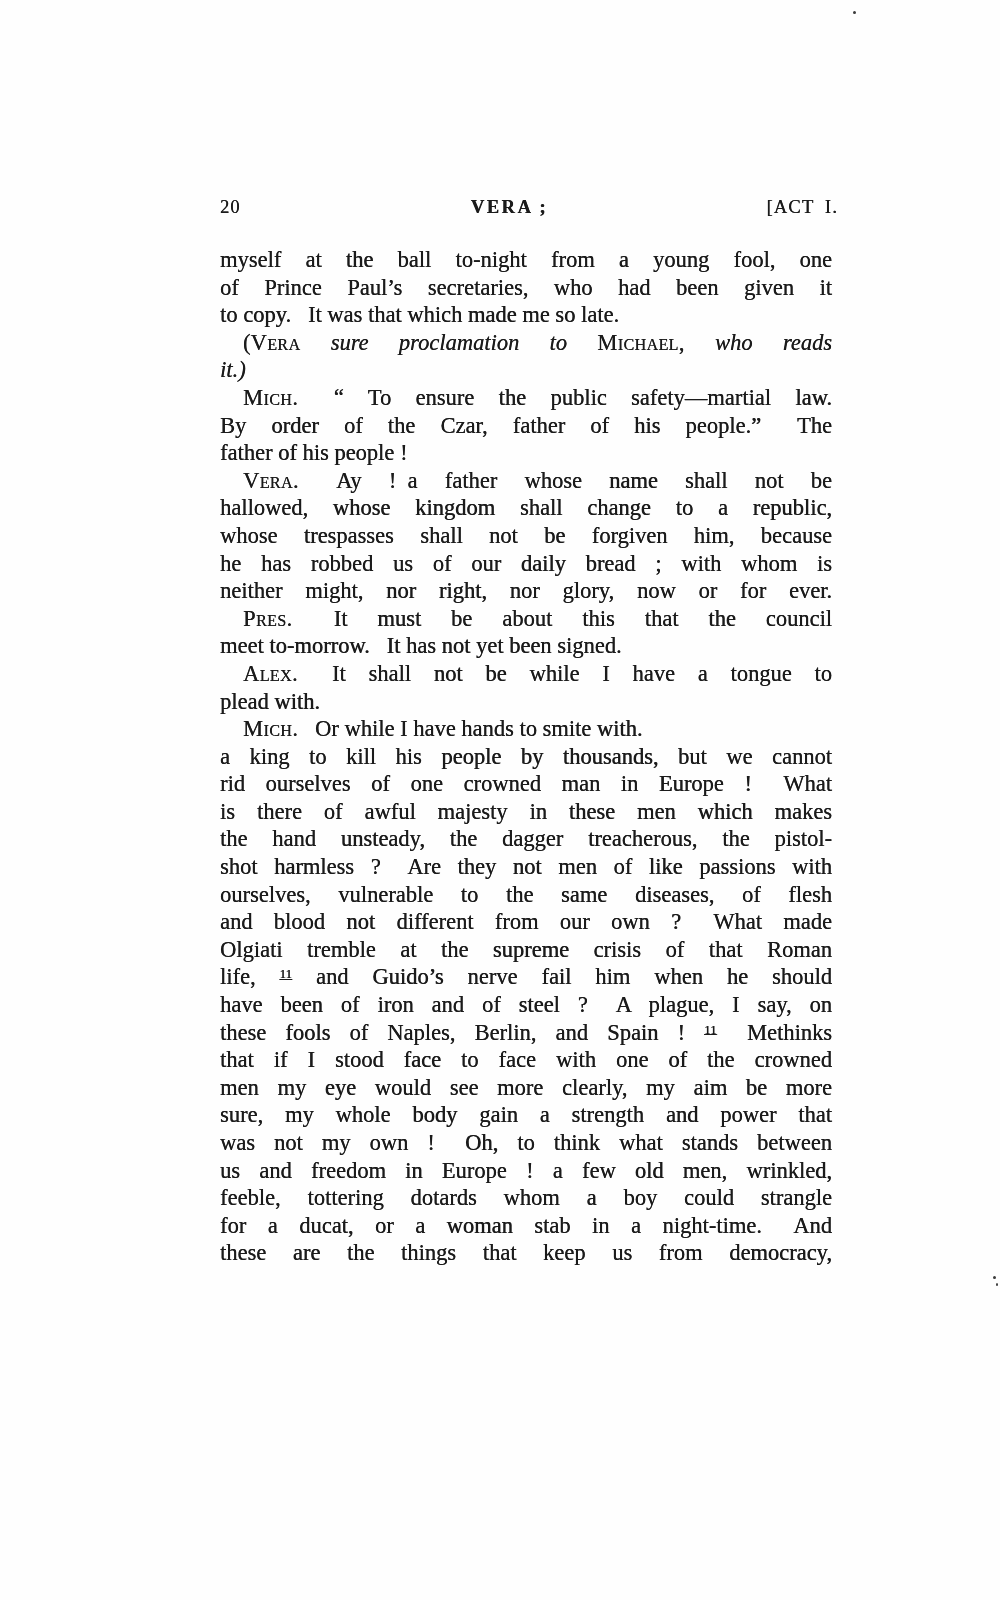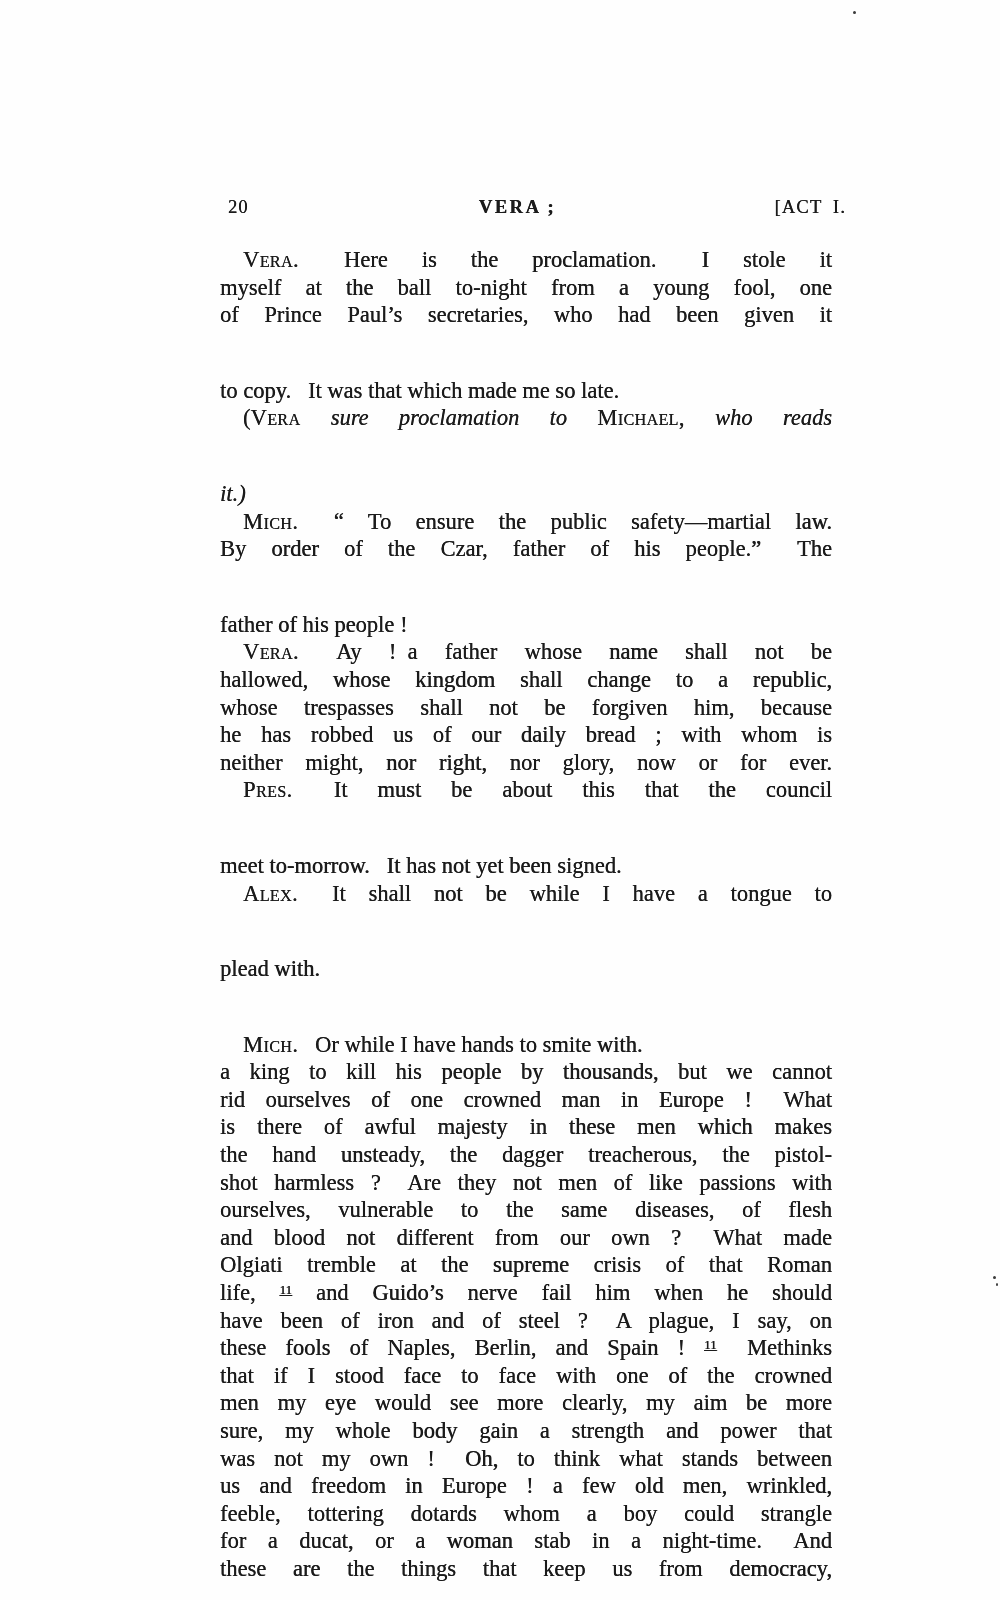--- a/index.html
+++ b/index.html
@@ -15,38 +15,37 @@
   .page {
     position: absolute; inset: 0;
     background: #fefefe;
   }
   .running-header {
     position: absolute;
     left: 220px; top: 197px; width: 618px;
     display: flex; justify-content: space-between; align-items: baseline;
     font-size: 18.5px;
     text-shadow: 0.3px 0 0 currentColor;
-    margin-left: 8px;
   }
   .running-header .pagenum { letter-spacing: 1px; }
   .running-header .title   { letter-spacing: 2.5px; position: relative; left: 6px; font-weight: bold; }
   .running-header .act     { letter-spacing: 1.2px; }
   .body-text {
     position: absolute;
     left: 220px; top: 246px; width: 612px;
     font-size: 22.5px;
     line-height: 27.6px;
     text-shadow: 0.3px 0 0 currentColor;
   }
   .line {
     text-align: justify;
     text-align-last: justify;
     min-height: 27.6px;
   }
-  .line.last  { text-align-last: left; margin-top: 48px; }
+  .line.last  { text-align-last: left; }
   .line.first { text-indent: 23px; }
   .sc  { font-variant: small-caps; letter-spacing: 0.4px; }
   .it  { font-style: italic; }
   .sup { font-size: 13px; vertical-align: 6.5px; line-height: 0; text-decoration: underline; }
   .speck { position: absolute; background: #3a3a3a; border-radius: 50%; }
   #speck1 { left: 853px; top: 11px;   width: 3px; height: 3px; }
   #speck2 { left: 993px; top: 1276px; width: 3px; height: 3px; }
   #speck3 { left: 996px; top: 1283px; width: 2px; height: 3px; }
 </style>
 </head>
@@ -54,21 +53,20 @@
 
 <div class="page">
 
   <div class="running-header">
     <span class="pagenum">20</span>
     <span class="title">VERA ;</span>
     <span class="act">[ACT I.</span>
   </div>
 
   <div class="body-text" id="text-body">
-      <div class="line first"><span class="sc">Vera.</span><span>  Here is the proclamation.  I stole it</span></div>
       <div class="line"><span>myself at the ball to-night from a young fool, one</span></div>
       <div class="line"><span>of Prince Paul’s secretaries, who had been given it</span></div>
       <div class="line last"><span>to copy.  It was that which made me so late.</span></div>
       <div class="line first"><span>(</span><span class="sc">Vera</span><span class="it"> sure proclamation to </span><span class="sc">Michael,</span><span class="it"> who reads</span></div>
       <div class="line last"><span class="it">it.)</span></div>
       <div class="line first"><span class="sc">Mich.</span><span>  “ To ensure the public safety—martial law.</span></div>
       <div class="line"><span>By order of the Czar, father of his people.”  The</span></div>
       <div class="line last"><span>father of his people !</span></div>
       <div class="line first"><span class="sc">Vera.</span><span>  Ay ! a father whose name shall not be</span></div>
       <div class="line"><span>hallowed, whose kingdom shall change to a republic,</span></div>

